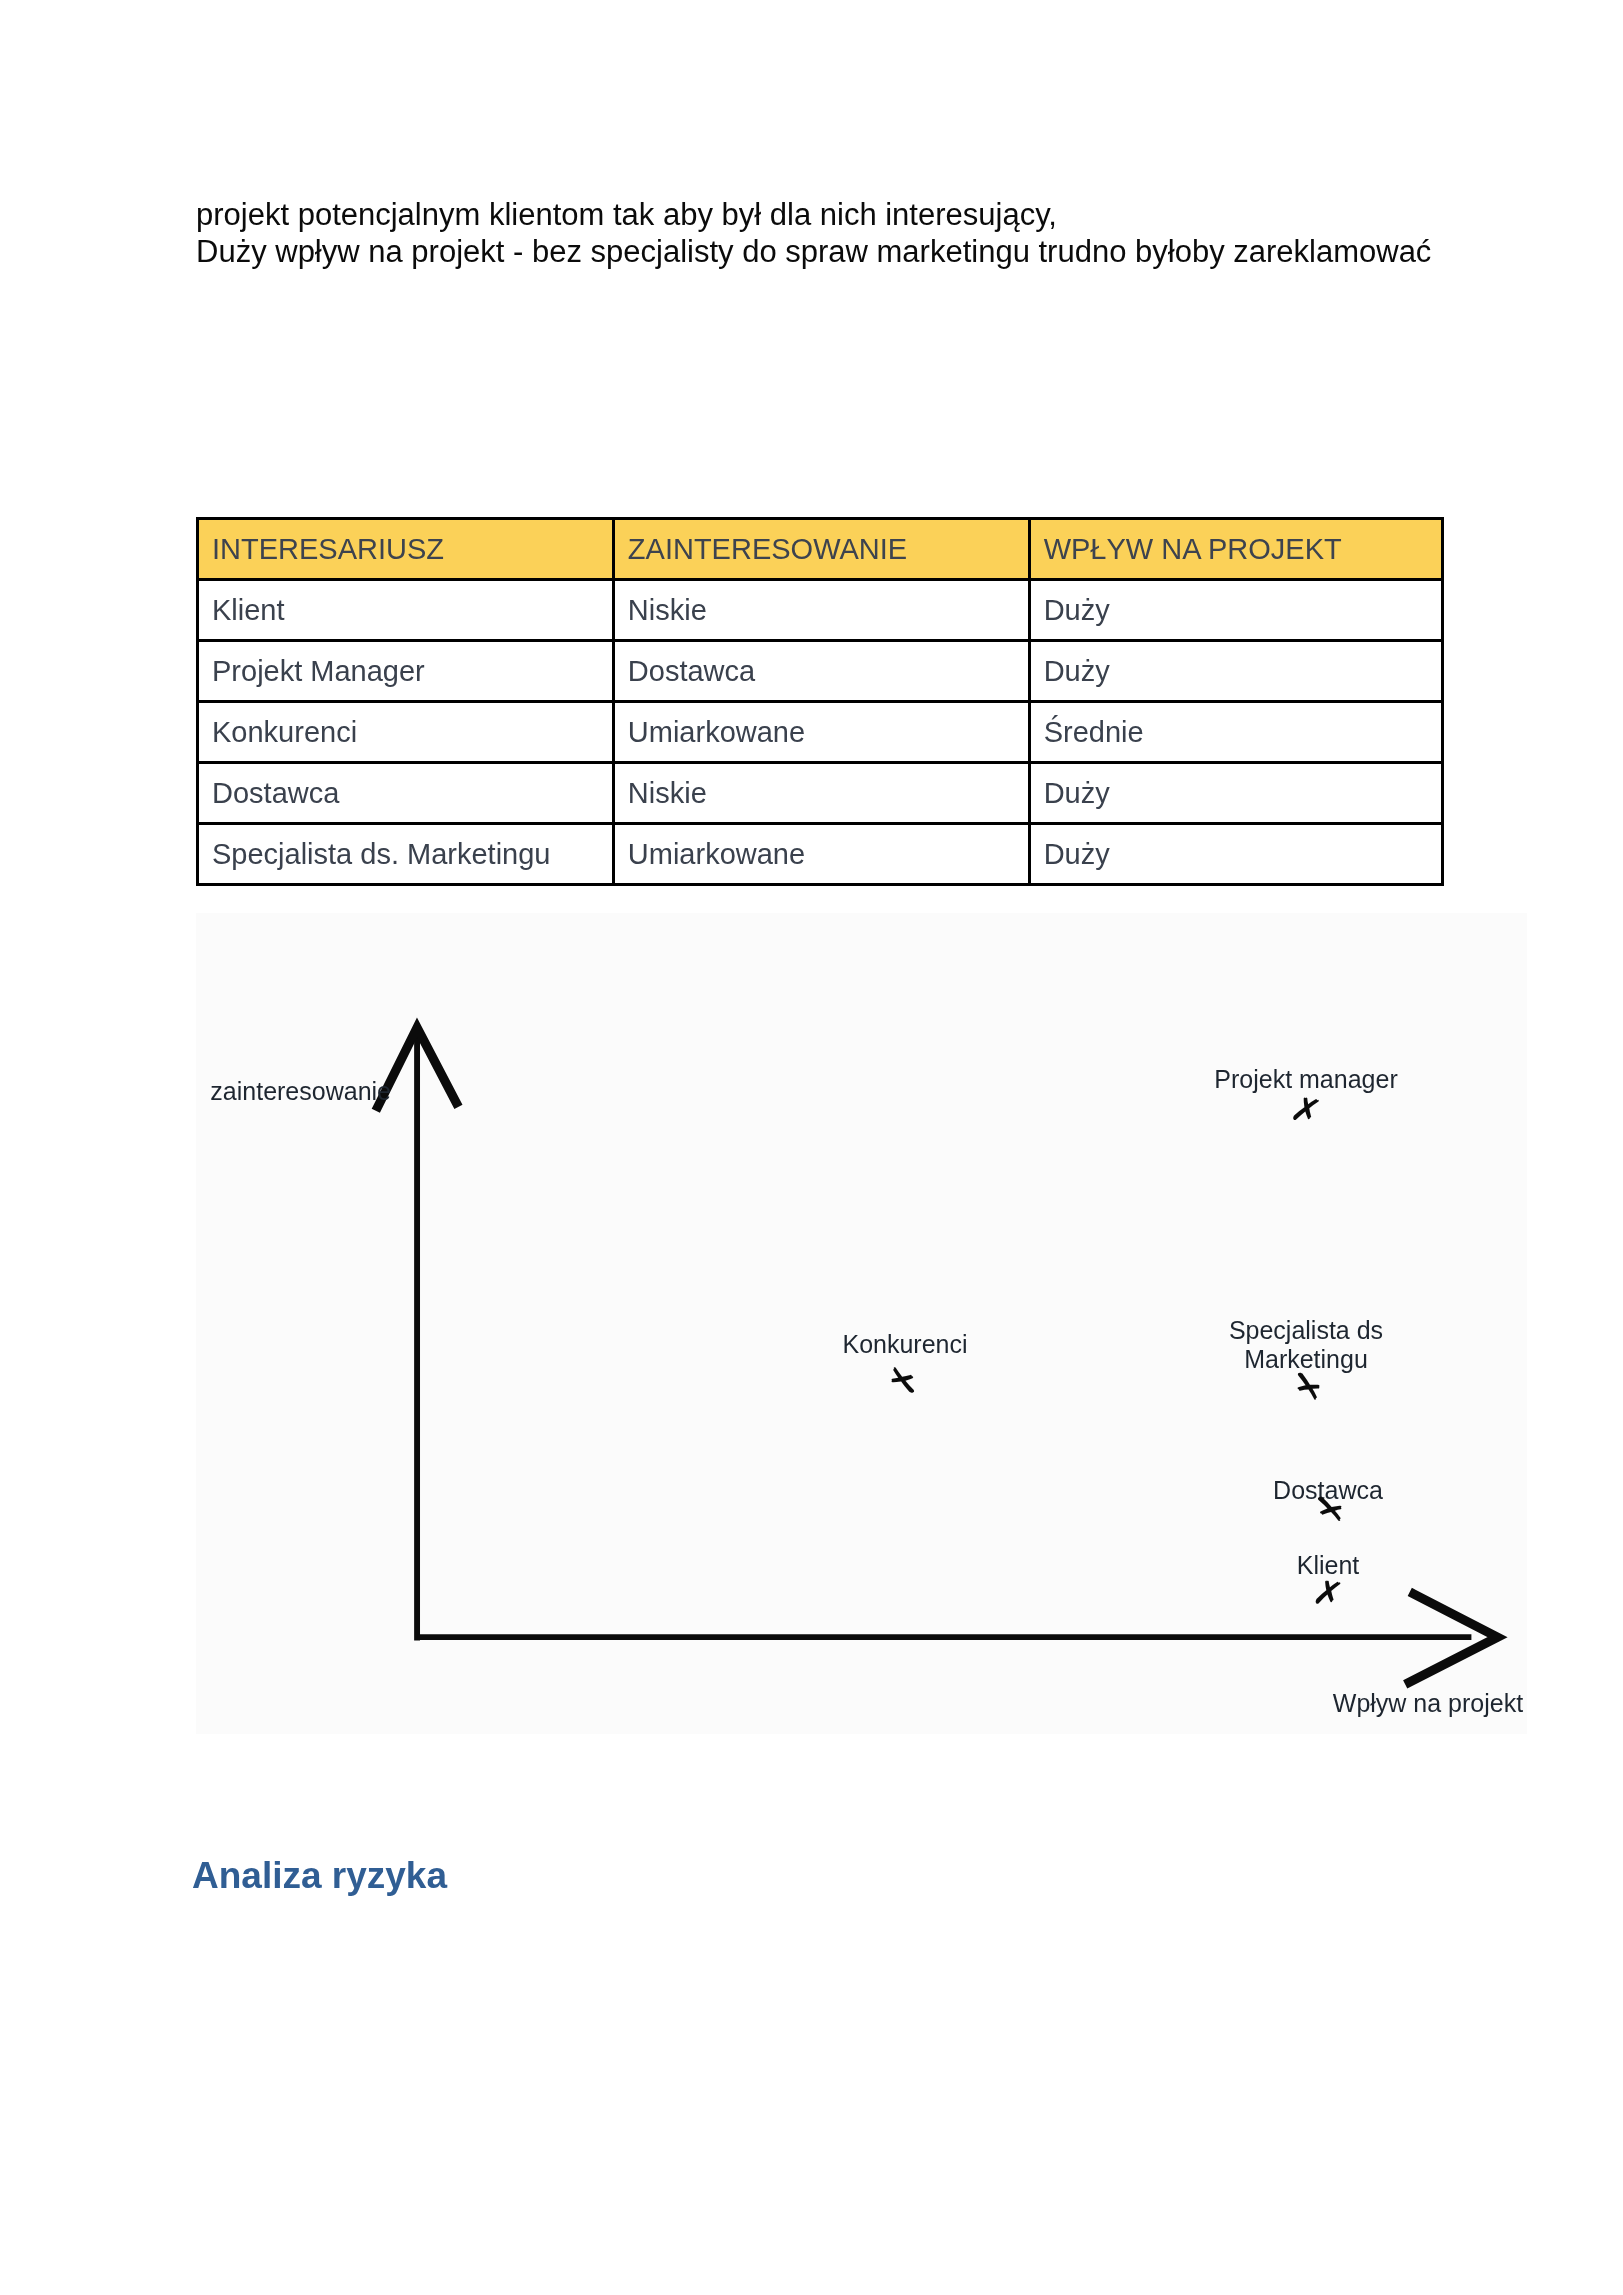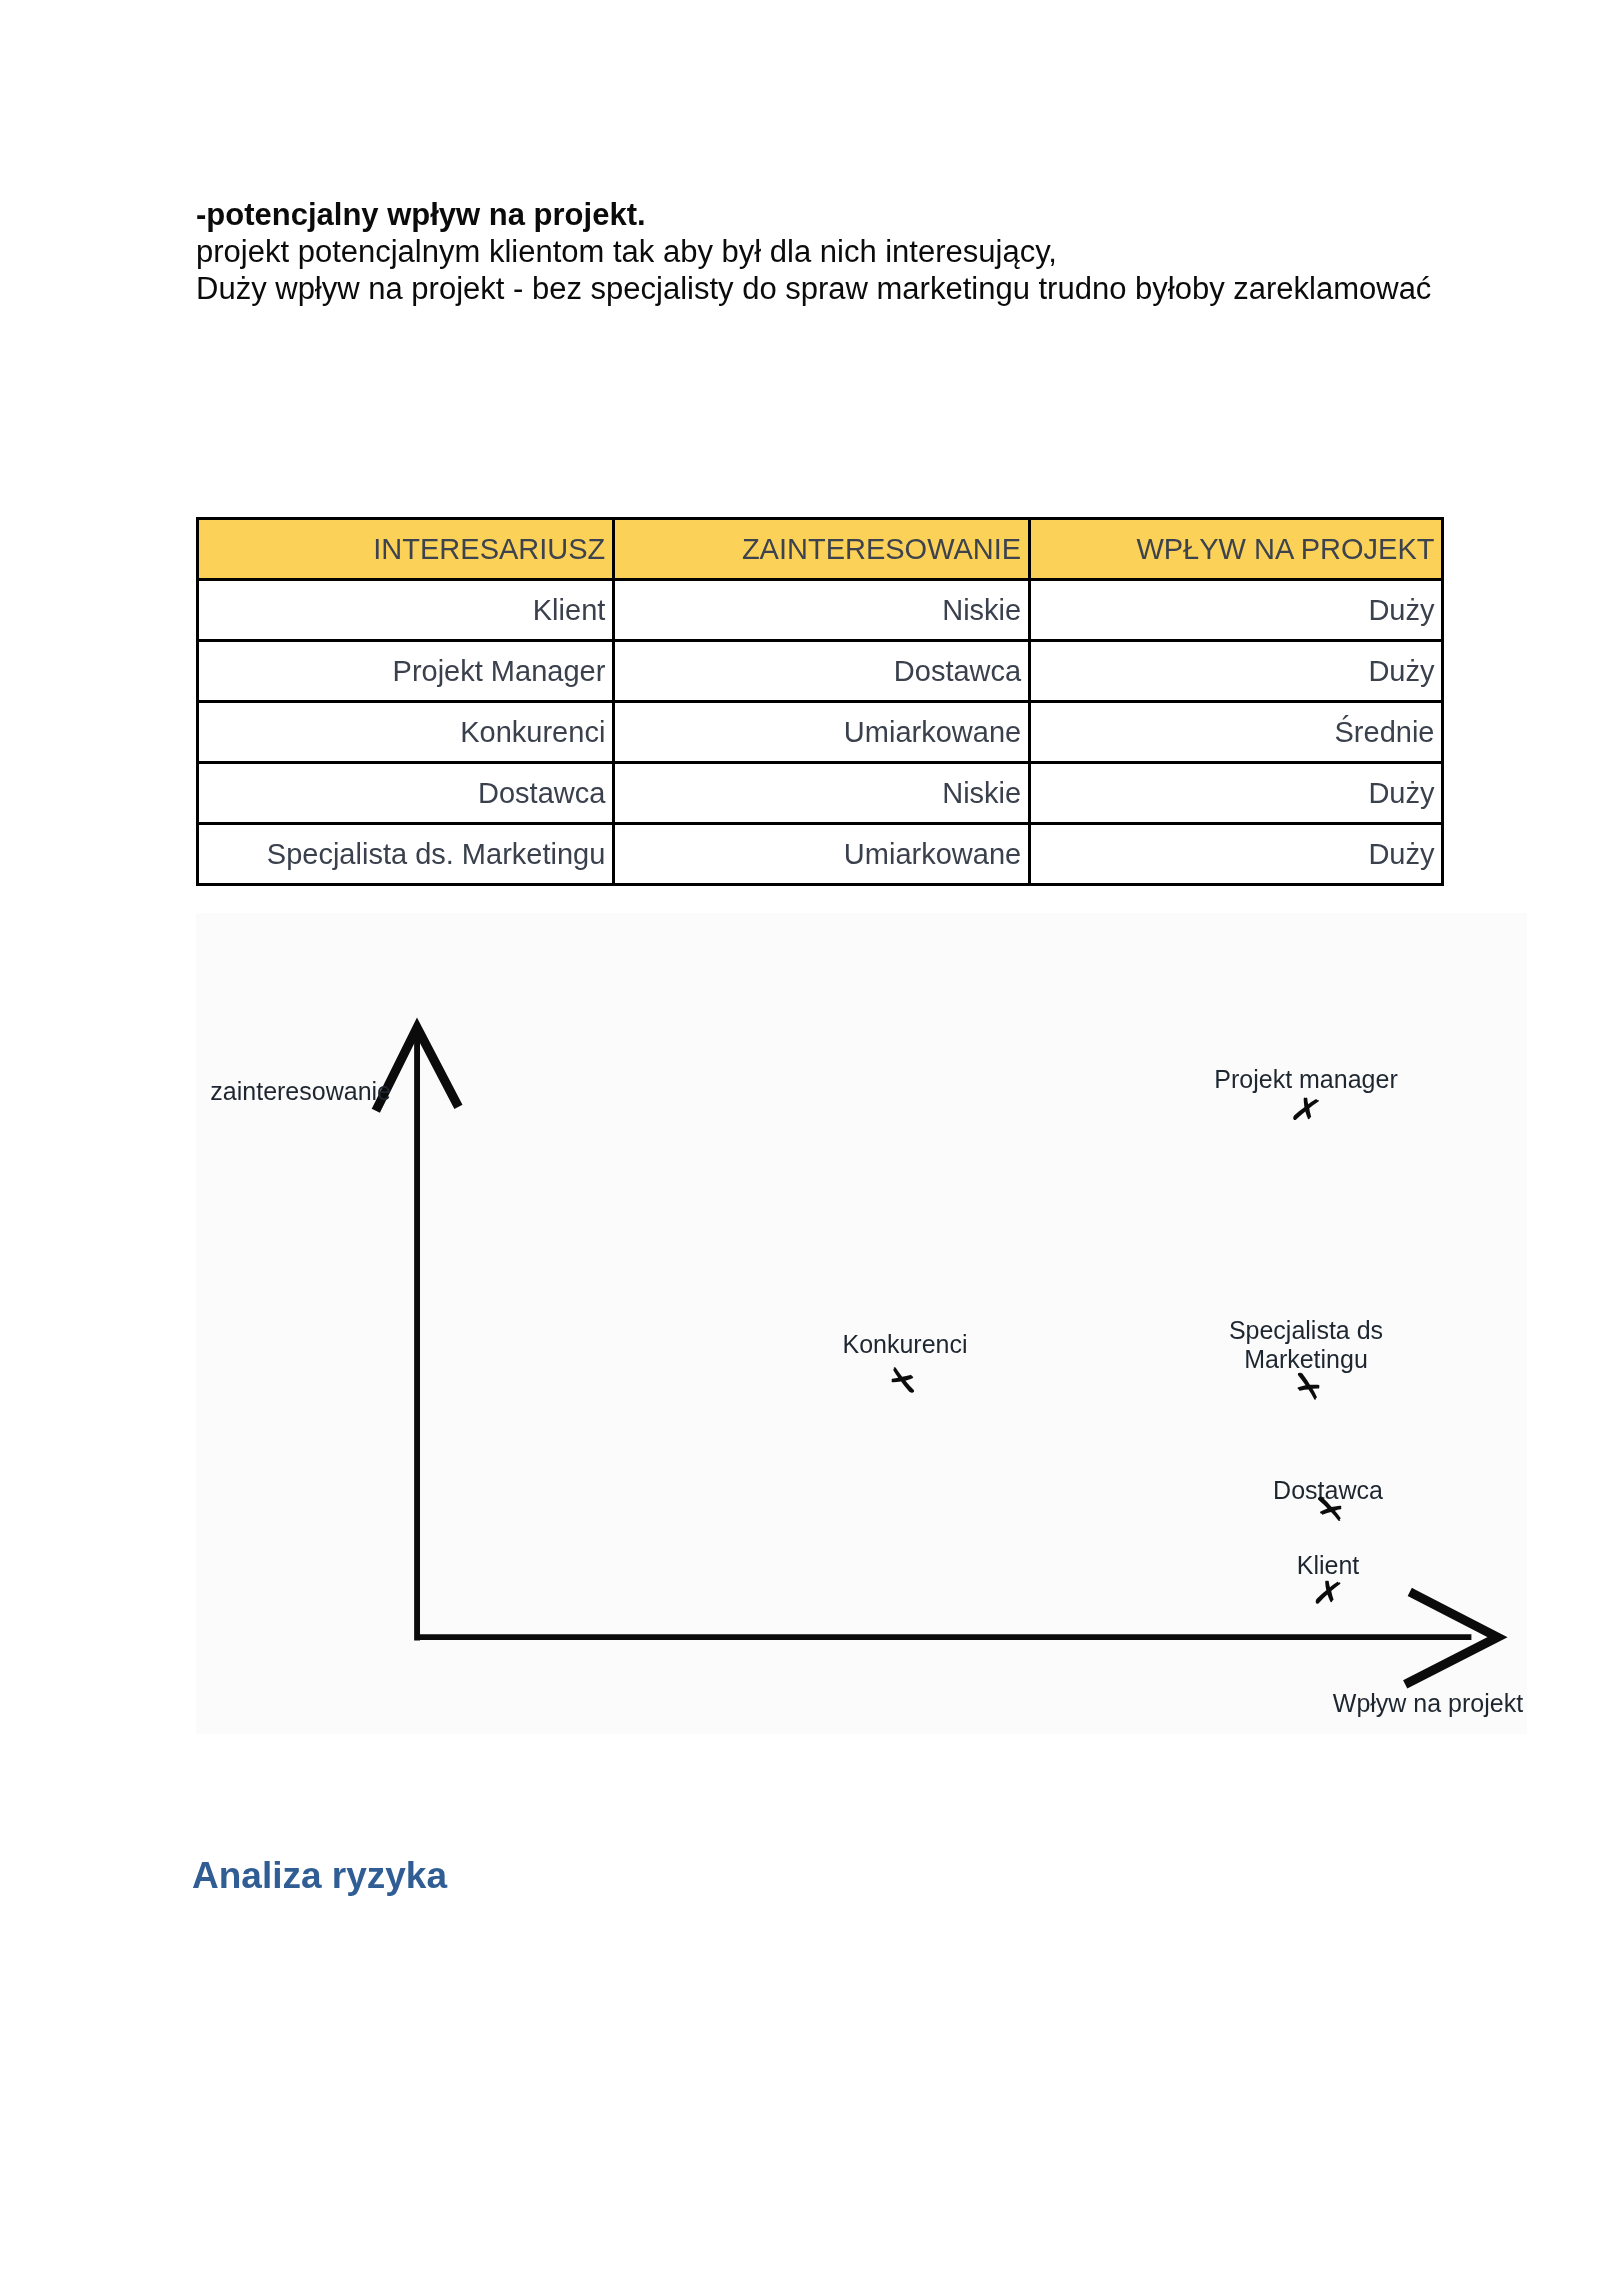--- a/index.html
+++ b/index.html
@@ -20,21 +20,21 @@
   
   .stk-table-wrap { position:absolute; left:196px; top:517px; width:1248px; }
   table.stk {
     width:100%; border-collapse:collapse; table-layout:fixed;
     border:3.9px solid #000;
   }
   table.stk th, table.stk td {
     border:3.3px solid #000;
     height:61px;
     padding:0 6.5px 0 13px;
-    text-align:right; vertical-align:middle;
+    text-align:left; vertical-align:middle;
     font-size:29px;
   }
   table.stk th {
     background:#FBD158;
     color:#3D434E;
     font-weight:normal;
   }
   table.stk td { background:#ffffff; color:#3A414D; }
 
   
@@ -64,21 +64,20 @@
     position:absolute; left:192px; top:1855px;
     font-size:37px; font-weight:bold; color:#305E94;
   }
 </style>
 </head>
 <body>
 
 <div class="page">
 
   <div class="intro">
-    <div class="intro-heading">-potencjalny wpływ na projekt.</div>
     <div id="intro-lines">
         <div class="intro-line">projekt potencjalnym klientom tak aby był dla nich interesujący,</div>
         <div class="intro-line">Duży wpływ na projekt - bez specjalisty do spraw marketingu trudno byłoby zareklamować</div>
       </div>
   </div>
 
   <div class="stk-table-wrap">
     <table class="stk">
       <colgroup>
           <col style="width:33.4%">

